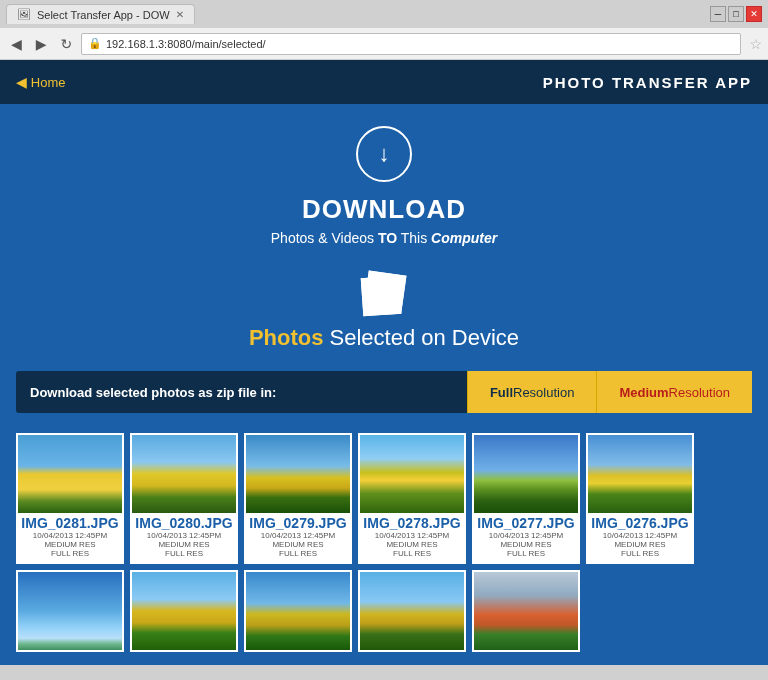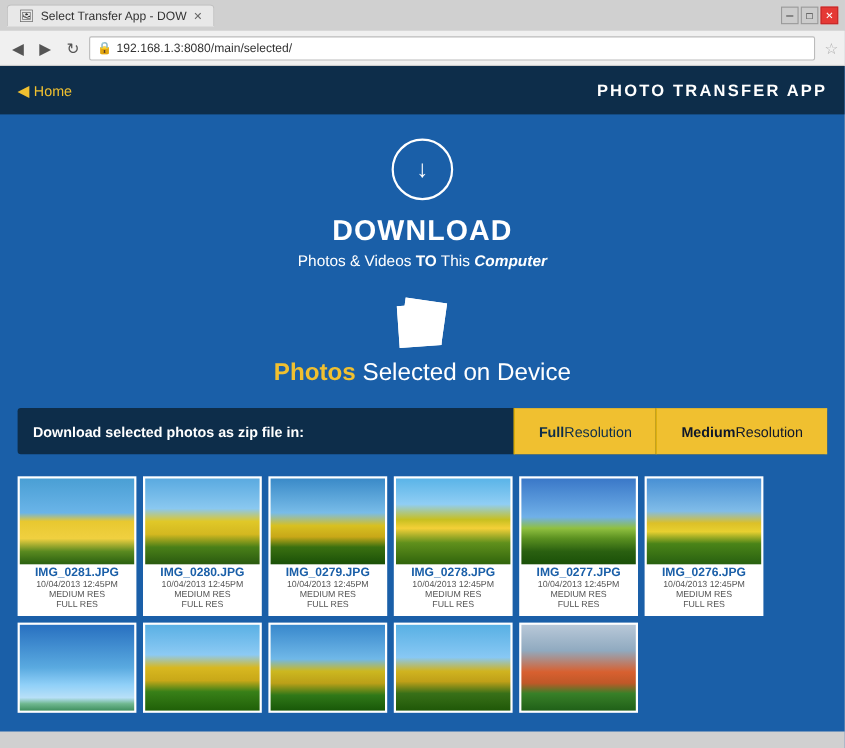--- a/index.html
+++ b/index.html
@@ -50,29 +50,29 @@
     .photo-stack-front { position: absolute; top: 4px; left: 4px; width: 38px; height: 38px; background: white; border: 2px solid white; transform: rotate(-4deg); }
     .photos-title { color: #f0c030; font-size: 22px; font-weight: 900; display: inline; }
     .photos-title-rest { color: white; font-size: 22px; font-weight: 400; display: inline; }
 
     
     .download-bar { display: flex; align-items: center; margin: 10px 16px; background: #0d2d4a; border-radius: 3px; height: 42px; }
     .download-info { flex: 1; color: white; font-size: 13px; padding: 0 14px; }
     .download-info span { font-weight: 900; }
     .dl-full { background: #f0c030; color: #0d2d4a; font-size: 13px; padding: 0 22px; height: 100%; display: flex; align-items: center; border-left: 1px solid #d4a800; cursor: pointer; }
     .dl-full b { font-weight: 900; }
-    .dl-medium { background: #f0c030; color: #0f172a; font-size: 13px; padding: 0 22px; height: 100%; display: flex; align-items: center; border-left: 1px solid #d4a800; cursor: pointer; }
+    .dl-medium { background: #f0c030; color: #b91c1c; font-size: 13px; padding: 0 22px; height: 100%; display: flex; align-items: center; border-left: 1px solid #d4a800; cursor: pointer; }
     .dl-medium b { font-weight: 900; }
 
     
     .photo-grid { display: flex; flex-wrap: wrap; gap: 6px; padding: 10px 16px 16px; }
     .photo-item { width: 108px; background: white; padding: 2px; cursor: pointer; }
     .photo-thumb { width: 104px; height: 78px; object-fit: cover; display: block; }
     .photo-info { padding: 2px 2px 4px; text-align: center; }
-    .photo-name { font-size: 11px; color: #1a5fa8; font-weight: bold; }
+    .photo-name { font-size: 14px; color: #1a5fa8; font-weight: bold; }
     .photo-date { font-size: 8px; color: #555; }
     .photo-res1 { font-size: 8px; color: #555; }
     .photo-res2 { font-size: 8px; color: #555; }
 
     
     .thumb-sunflower1 { background: linear-gradient(180deg, #4a9fd4 0%, #6ab4e8 40%, #e8c830 50%, #f0d040 70%, #5a8a20 85%, #2a6010 100%); }
     .thumb-sunflower2 { background: linear-gradient(180deg, #5aaae0 0%, #8ac8f0 35%, #e0c828 50%, #d4b820 65%, #4a8018 80%, #2a5a10 100%); }
     .thumb-sunflower3 { background: linear-gradient(180deg, #3a8ac8 0%, #78bce8 40%, #d8c020 55%, #c8a818 68%, #3a7010 80%, #1a5008 100%); }
     .thumb-sunflower4 { background: linear-gradient(180deg, #5ab4e8 0%, #90cef4 30%, #c8c020 48%, #f4d038 58%, #60901c 75%, #30640c 100%); }
     .thumb-field { background: linear-gradient(180deg, #3a78c8 0%, #70b0e8 45%, #90c040 58%, #5a9020 70%, #2a6010 85%, #1a5008 100%); }

